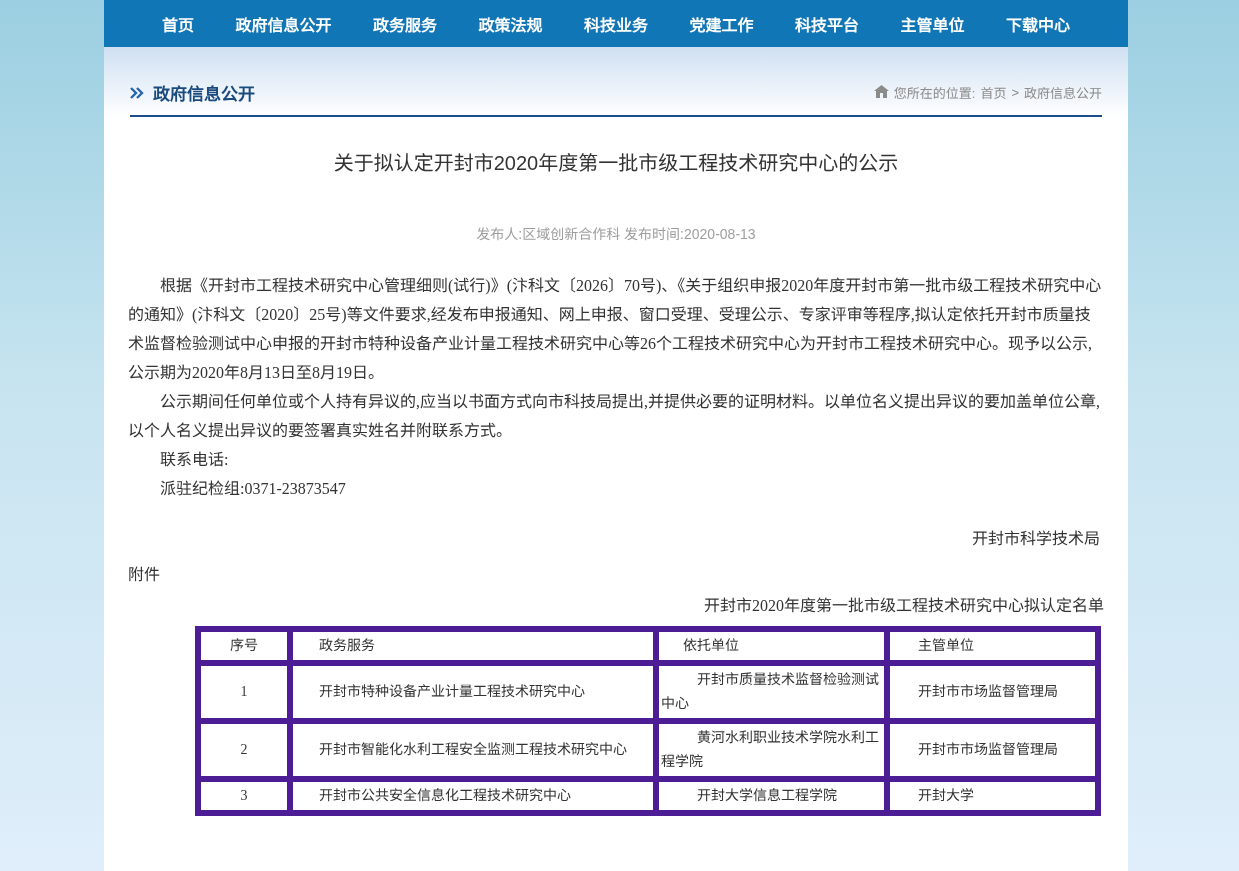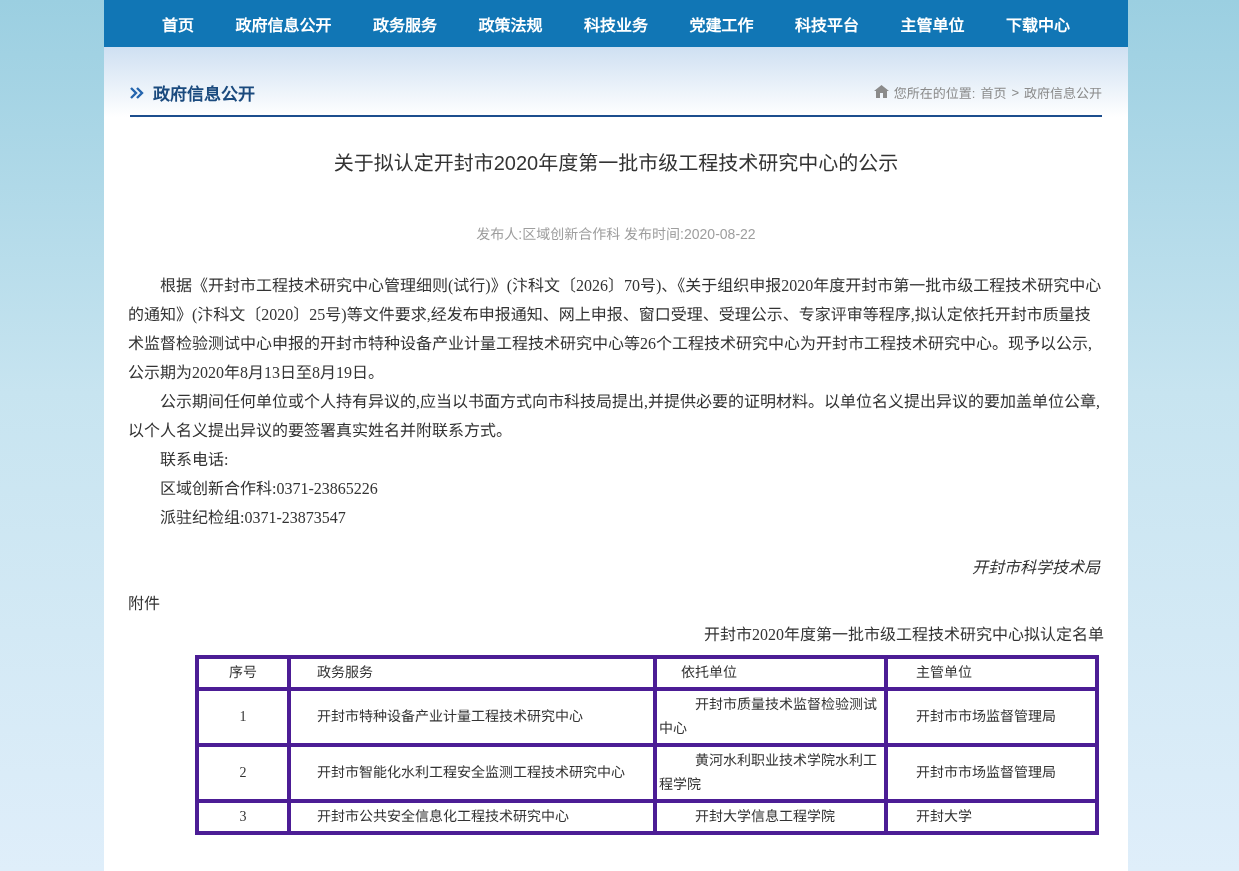--- a/index.html
+++ b/index.html
@@ -48,35 +48,35 @@
     text-align: center; font-family: "Liberation Sans", sans-serif;
     font-size: 20px; font-weight: normal; color: #333; margin: 30px 0 0 0;
   }
   .doc-meta {
     text-align: center; color: #9e9e9e; font-size: 14px; margin-top: 47px;
     font-family: "Liberation Sans", sans-serif;
   }
   .body-text { margin-top: 28px; }
   .body-text p, .contact p { margin: 0; font-size: 16px; line-height: 29px; text-indent: 2em; }
   .signature { text-align: right; margin-top: 21px; font-size: 16px; line-height: 29px; padding-right: 4px; }
-  .signature div { margin: 0; font-style: italic; }
+  .signature div { margin: 0; }
   .attachment-label { font-size: 16px; margin-top: 9px; line-height: 26px; }
   .table-caption { text-align: right; font-size: 16px; margin-top: 5px; line-height: 26px; }
 
   
   table.centers {
     border-collapse: collapse; table-layout: fixed;
     width: 900px; margin: 7px 0 0 67px; background: #fff;
   }
   table.centers col.c1 { width: 92px; }
   table.centers col.c2 { width: 366px; }
   table.centers col.c3 { width: 231px; }
   table.centers col.c4 { width: 211px; }
   table.centers th, table.centers td {
-    border: 4px solid #4c1d95; font-weight: normal; font-size: 14px; color: #333;
+    border: 6px solid #4c1d95; font-weight: normal; font-size: 14px; color: #333;
     line-height: 24px; padding: 2px 2px; text-align: left; overflow: hidden;
   }
   table.centers th { height: 27px; }
   .col-seq { text-align: center !important; }
   .col-name { padding-left: 26px !important; }
   td.col-rely { text-indent: 36px; }
   th.col-rely { padding-left: 24px !important; }
   .col-owner { padding-left: 28px !important; }
   tr.single td { height: 28px; }
 </style>
@@ -119,30 +119,29 @@
         <a>首页</a>
         <span>&gt;</span>
         <a>政府信息公开</a>
       </div>
     </div>
 
     <div class="divider"></div>
 
     <article>
       <h1 class="doc-title">关于拟认定开封市2020年度第一批市级工程技术研究中心的公示</h1>
-      <div class="doc-meta">发布人:区域创新合作科 发布时间:2020-08-22</div>
+      <div class="doc-meta">发布人:区域创新合作科 发布时间:2020-08-13</div>
 
       <div class="body-text">
         <p>根据《开封市工程技术研究中心管理细则(试行)》(汴科文〔2026〕70号)、《关于组织申报2020年度开封市第一批市级工程技术研究中心的通知》(汴科文〔2020〕25号)等文件要求,经发布申报通知、网上申报、窗口受理、受理公示、专家评审等程序,拟认定依托开封市质量技术监督检验测试中心申报的开封市特种设备产业计量工程技术研究中心等26个工程技术研究中心为开封市工程技术研究中心。现予以公示,公示期为2020年8月13日至8月19日。</p>
         <p>公示期间任何单位或个人持有异议的,应当以书面方式向市科技局提出,并提供必要的证明材料。以单位名义提出异议的要加盖单位公章,以个人名义提出异议的要签署真实姓名并附联系方式。</p>
       </div>
 
       <div class="contact">
         <p>联系电话:</p>
-        <p>区域创新合作科:0371-23865226</p>
         <p>派驻纪检组:0371-23873547</p>
       </div>
 
       <div class="signature">
         <div>开封市科学技术局</div>
       </div>
 
       <div class="attachment-label">附件</div>
       <div class="table-caption">开封市2020年度第一批市级工程技术研究中心拟认定名单</div>
 

